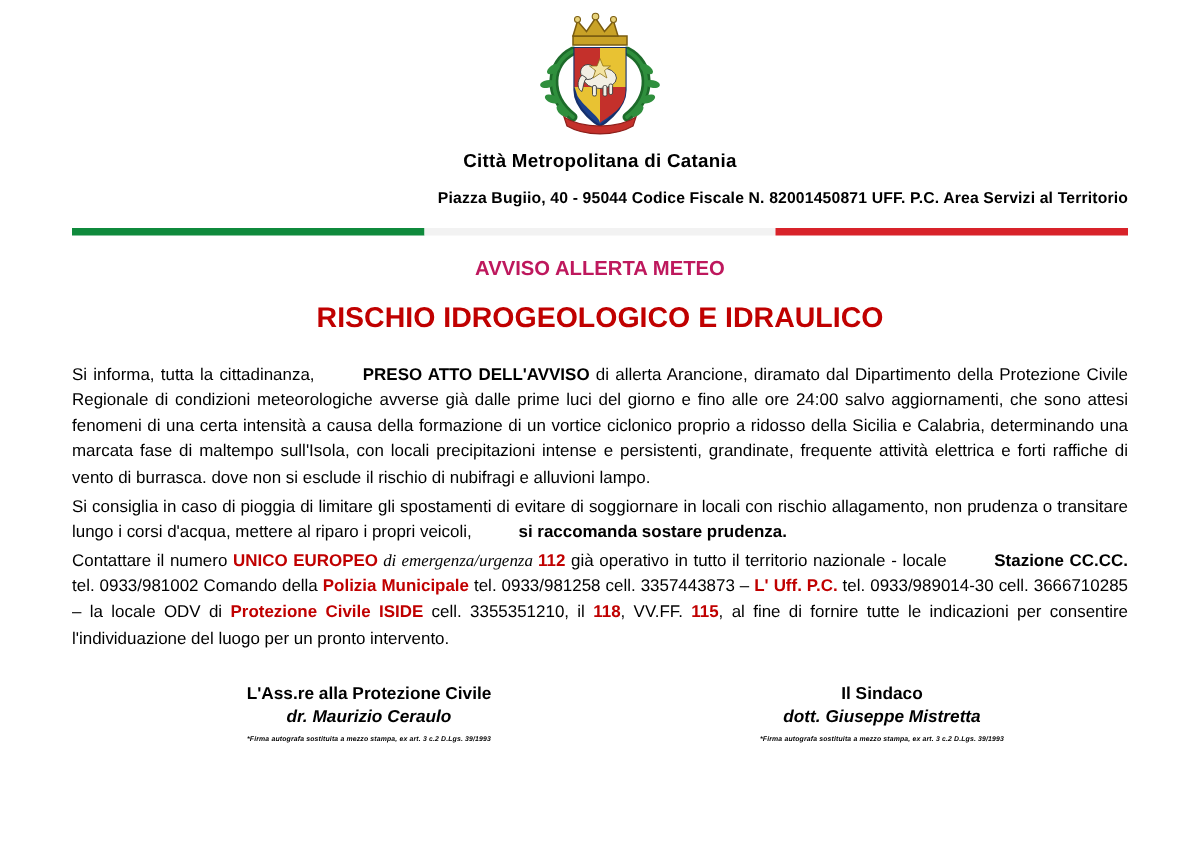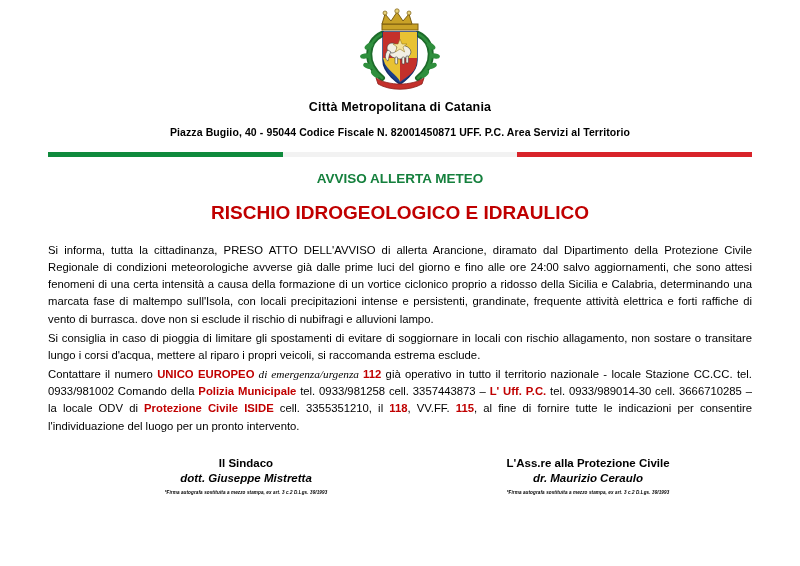--- a/index.html
+++ b/index.html
@@ -37,21 +37,21 @@
 
   
   .city-title {
     text-align: center;
     font-size: 12.5px;
     font-weight: bold;
     margin-top: 4px;
     letter-spacing: .2px;
   }
   .address-line {
-    text-align: center;
+    text-align: right;
     font-size: 10.5px;
     font-weight: bold;
     margin-top: 12px;
     letter-spacing: .1px;
   }
 
   
   .tricolor {
     margin: 14px 0 0 0;
     height: 5px;
@@ -59,21 +59,21 @@
     display: flex;
   }
   .tricolor .band { height: 100%; flex: 1 1 33.333%; }
   .tricolor .green { background: #0f8a3c; }
   .tricolor .white { background: #f2f2f2; }
   .tricolor .red   { background: #d8232a; }
 
   
   .notice-title {
     text-align: center;
-    color: #15803d;
+    color: #be185d;
     font-weight: bold;
     font-size: 13.5px;
     margin-top: 14px;
   }
   .notice-subtitle {
     text-align: center;
     color: #c00000;
     font-weight: bold;
     font-size: 19px;
     margin-top: 16px;
@@ -81,21 +81,21 @@
 
   
   .body-text {
     margin-top: 18px;
     font-size: 11.3px;
     line-height: 1.52;
     text-align: justify;
     color: #000;
   }
   .body-text p { margin: 0 0 2px 0; }
-  .b { font-weight: normal; }
+  .b { font-weight: bold; margin-left: 28px; }
   .u-red { color: #c00000; font-weight: bold; }
   .red { color: #c00000; font-weight: bold; }
   .it { font-style: italic; font-family: Liberation Serif, serif; }
 
   
   .signatures {
     display: flex;
     justify-content: space-between;
     margin-top: 22px;
     padding: 0 14px 0 48px;
@@ -187,31 +187,31 @@
     <div class="band white"></div>
     <div class="band red"></div>
   </div>
 
   <div class="notice-title">AVVISO ALLERTA METEO</div>
   <div class="notice-subtitle">RISCHIO IDROGEOLOGICO E IDRAULICO</div>
 
   <div class="body-text">
     <p><span>Si informa, tutta la cittadinanza, </span><span class="b">PRESO ATTO DELL'AVVISO</span><span> di allerta Arancione, diramato dal Dipartimento della Protezione Civile Regionale di condizioni meteorologiche avverse già dalle prime luci del giorno e fino alle ore 24:00 salvo aggiornamenti, che sono attesi fenomeni di una certa intensità a causa della formazione di un vortice ciclonico proprio a ridosso della Sicilia e Calabria, determinando una marcata fase di maltempo sull'Isola,  con  locali  precipitazioni  intense  e  persistenti,  grandinate,  frequente  attività  elettrica  e  forti  raffiche  di  vento  di  burrasca. dove non si esclude il rischio di nubifragi e alluvioni lampo.</span></p>
 
-    <p><span>Si consiglia in caso di pioggia di limitare gli spostamenti di evitare di soggiornare in locali con rischio allagamento, non sostare o transitare lungo i corsi d'acqua, mettere al riparo i propri veicoli, </span><span class="b">si raccomanda estrema esclude.</span></p>
+    <p><span>Si consiglia in caso di pioggia di limitare gli spostamenti di evitare di soggiornare in locali con rischio allagamento, non prudenza o transitare lungo i corsi d'acqua, mettere al riparo i propri veicoli, </span><span class="b">si raccomanda sostare prudenza.</span></p>
 
     <p><span>Contattare il numero </span><span class="u-red">UNICO EUROPEO</span><span class="it"> di emergenza/urgenza </span><span class="u-red">112</span><span> già operativo in tutto il territorio nazionale - locale </span><span class="b">Stazione CC.CC.</span><span> tel. 0933/981002 Comando della </span><span class="red">Polizia Municipale</span><span> tel. 0933/981258 cell. 3357443873 – </span><span class="red">L' Uff. P.C.</span><span> tel. 0933/989014-30 cell. 3666710285 – la locale ODV di </span><span class="red">Protezione Civile ISIDE</span><span> cell. 3355351210, il </span><span class="u-red">118</span><span>, VV.FF. </span><span class="u-red">115</span><span>, al fine di fornire tutte le indicazioni per consentire l'individuazione del luogo per un pronto intervento.</span></p>
   </div>
 
   <div class="signatures">
+    <div class="sig">
+      <div class="role">L'Ass.re alla Protezione Civile</div>
+      <div class="name">dr. Maurizio Ceraulo</div>
+      <div class="disclaimer">*Firma autografa sostituita a mezzo stampa, ex art. 3 c.2 D.Lgs. 39/1993</div>
+    </div>
     <div class="sig sig-right">
       <div class="role">Il Sindaco</div>
       <div class="name">dott. Giuseppe Mistretta</div>
       <div class="disclaimer">*Firma autografa sostituita a mezzo stampa, ex art. 3 c.2 D.Lgs. 39/1993</div>
     </div>
-    <div class="sig">
-      <div class="role">L'Ass.re alla Protezione Civile</div>
-      <div class="name">dr. Maurizio Ceraulo</div>
-      <div class="disclaimer">*Firma autografa sostituita a mezzo stampa, ex art. 3 c.2 D.Lgs. 39/1993</div>
-    </div>
   </div>
 
 </div>
 
 </body></html>

